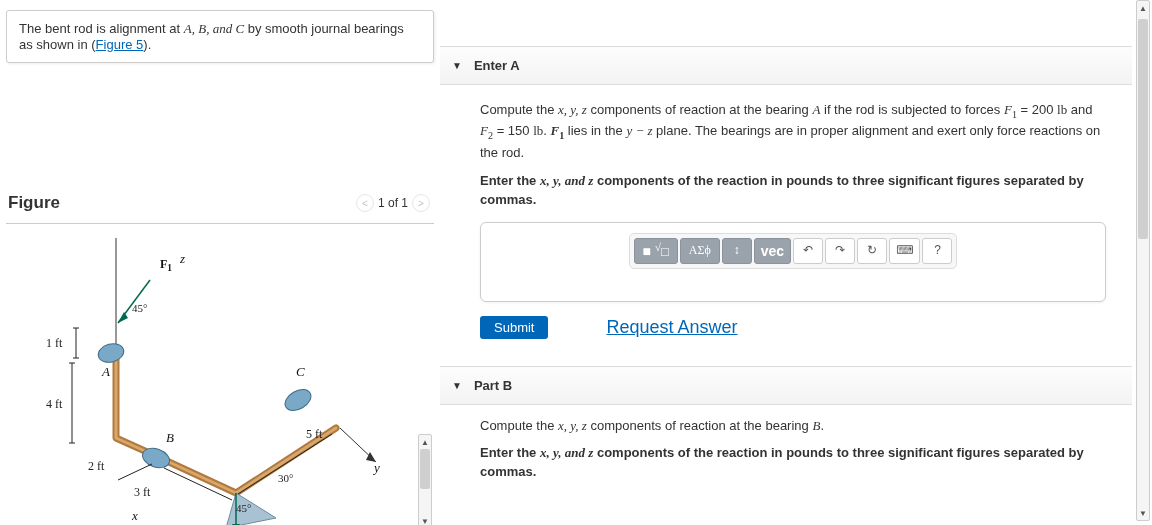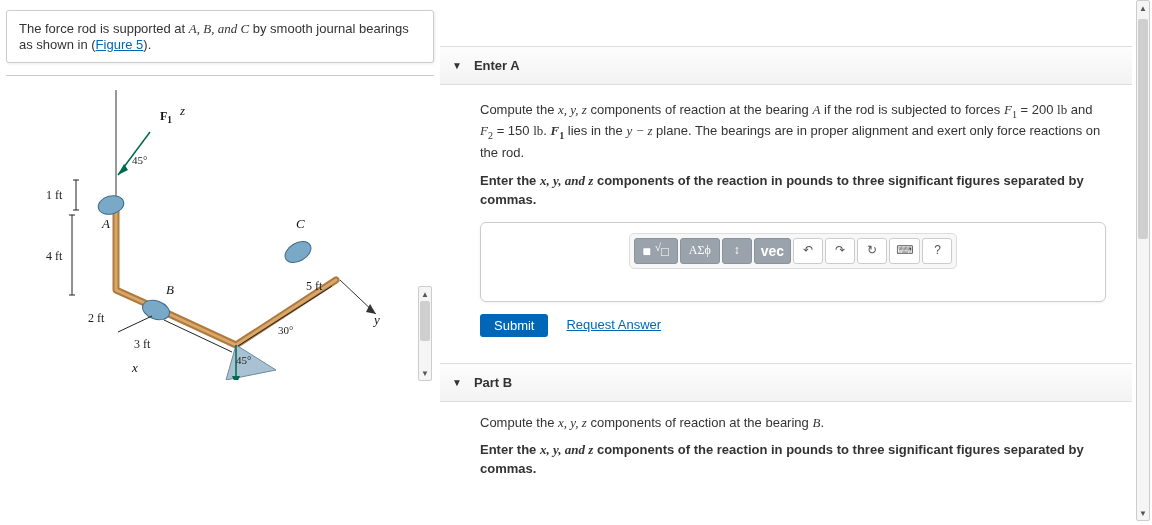--- a/index.html
+++ b/index.html
@@ -104,39 +104,47 @@
     font-family:'Times New Roman',serif; font-size:14px; padding:0 4px;
     box-shadow: inset 1px 1px 2px rgba(0,0,0,.08);
   }
   .unit { font-family:'Times New Roman',serif; font-size:15px; }
 
   .actions { display:flex; align-items:center; gap:18px; margin-top:6px;}
   .submit-btn {
     background:#0067b8; color:#fff; border:none; border-radius:3px;
     padding:4px 14px; font-size:13px; cursor:pointer;
   }
-  .request-link { color:#0067b8; text-decoration:underline; cursor:pointer; font-size:13px;}
+  .request-link { color:#0067b8; text-decoration:underline; cursor:pointer; font-size:18px;margin-left:40px;}
 
   
   .fig-svg { position:absolute; left:10px; top:4px; }
   .dim-label { font-family: 'Times New Roman', serif; font-size: 12px; fill:#222; }
   .pt-label  { font-family: 'Times New Roman', serif; font-style: italic; font-size: 13px; fill:#111; }
   .sm-label  { font-family: 'Times New Roman', serif; font-size: 11px; fill:#222; }
   .force-lbl { font-family: 'Times New Roman', serif; font-weight:bold; font-size:12px; fill:#111; }
 </style>
 </head>
 <body>
 
 <div class="layout">
 
   <div class="left-col">
     <div class="problem-box">
-      <span>The force rod is supported at </span><span class="math-i">A, B, and C</span><span> by smooth journal bearings as shown in (</span><a href="#">Figure 5</a><span>).</span>
-    </div>
-
+      <span>The bent rod is alignment at </span><span class="math-i">A, B, and C</span><span> by smooth journal bearings as shown in (</span><a href="#">Figure 5</a><span>).</span>
+    </div>
+
+    <div class="figure-header">
+      <div class="figure-title">Figure</div>
+      <div class="fig-nav">
+        <div class="circ-btn faded">&lt;</div>
+        <span>1 of 1</span>
+        <div class="circ-btn faded">&gt;</div>
+      </div>
+    </div>
 
     <div class="figure-canvas">
       <svg class="fig-svg" width="400" height="300">
         <line x1="100" y1="120" x2="100" y2="10" stroke="#333" stroke-width="1"></line>
         <polyline points="100,120 100,210 140,228 220,265 320,200" fill="none" stroke="#b07a3f" stroke-width="7" stroke-linejoin="round" stroke-linecap="round"></polyline>
         <polyline points="100,120 100,210 140,228 220,265 320,200" fill="none" stroke="#d9a76a" stroke-width="3" stroke-linejoin="round" stroke-linecap="round"></polyline>
         <line x1="134" y1="52" x2="102" y2="95" stroke="#006a4e" stroke-width="1.5"></line>
         <polygon points="102,95 108,84 112,90" fill="#006a4e"></polygon>
         <ellipse cx="95" cy="125" rx="13" ry="9" fill="#7aa9c8" stroke="#3f6c88" transform="rotate(-15 95 125)"></ellipse>
         <ellipse cx="140" cy="230" rx="14" ry="9" fill="#7aa9c8" stroke="#3f6c88" transform="rotate(20 140 230)"></ellipse>

